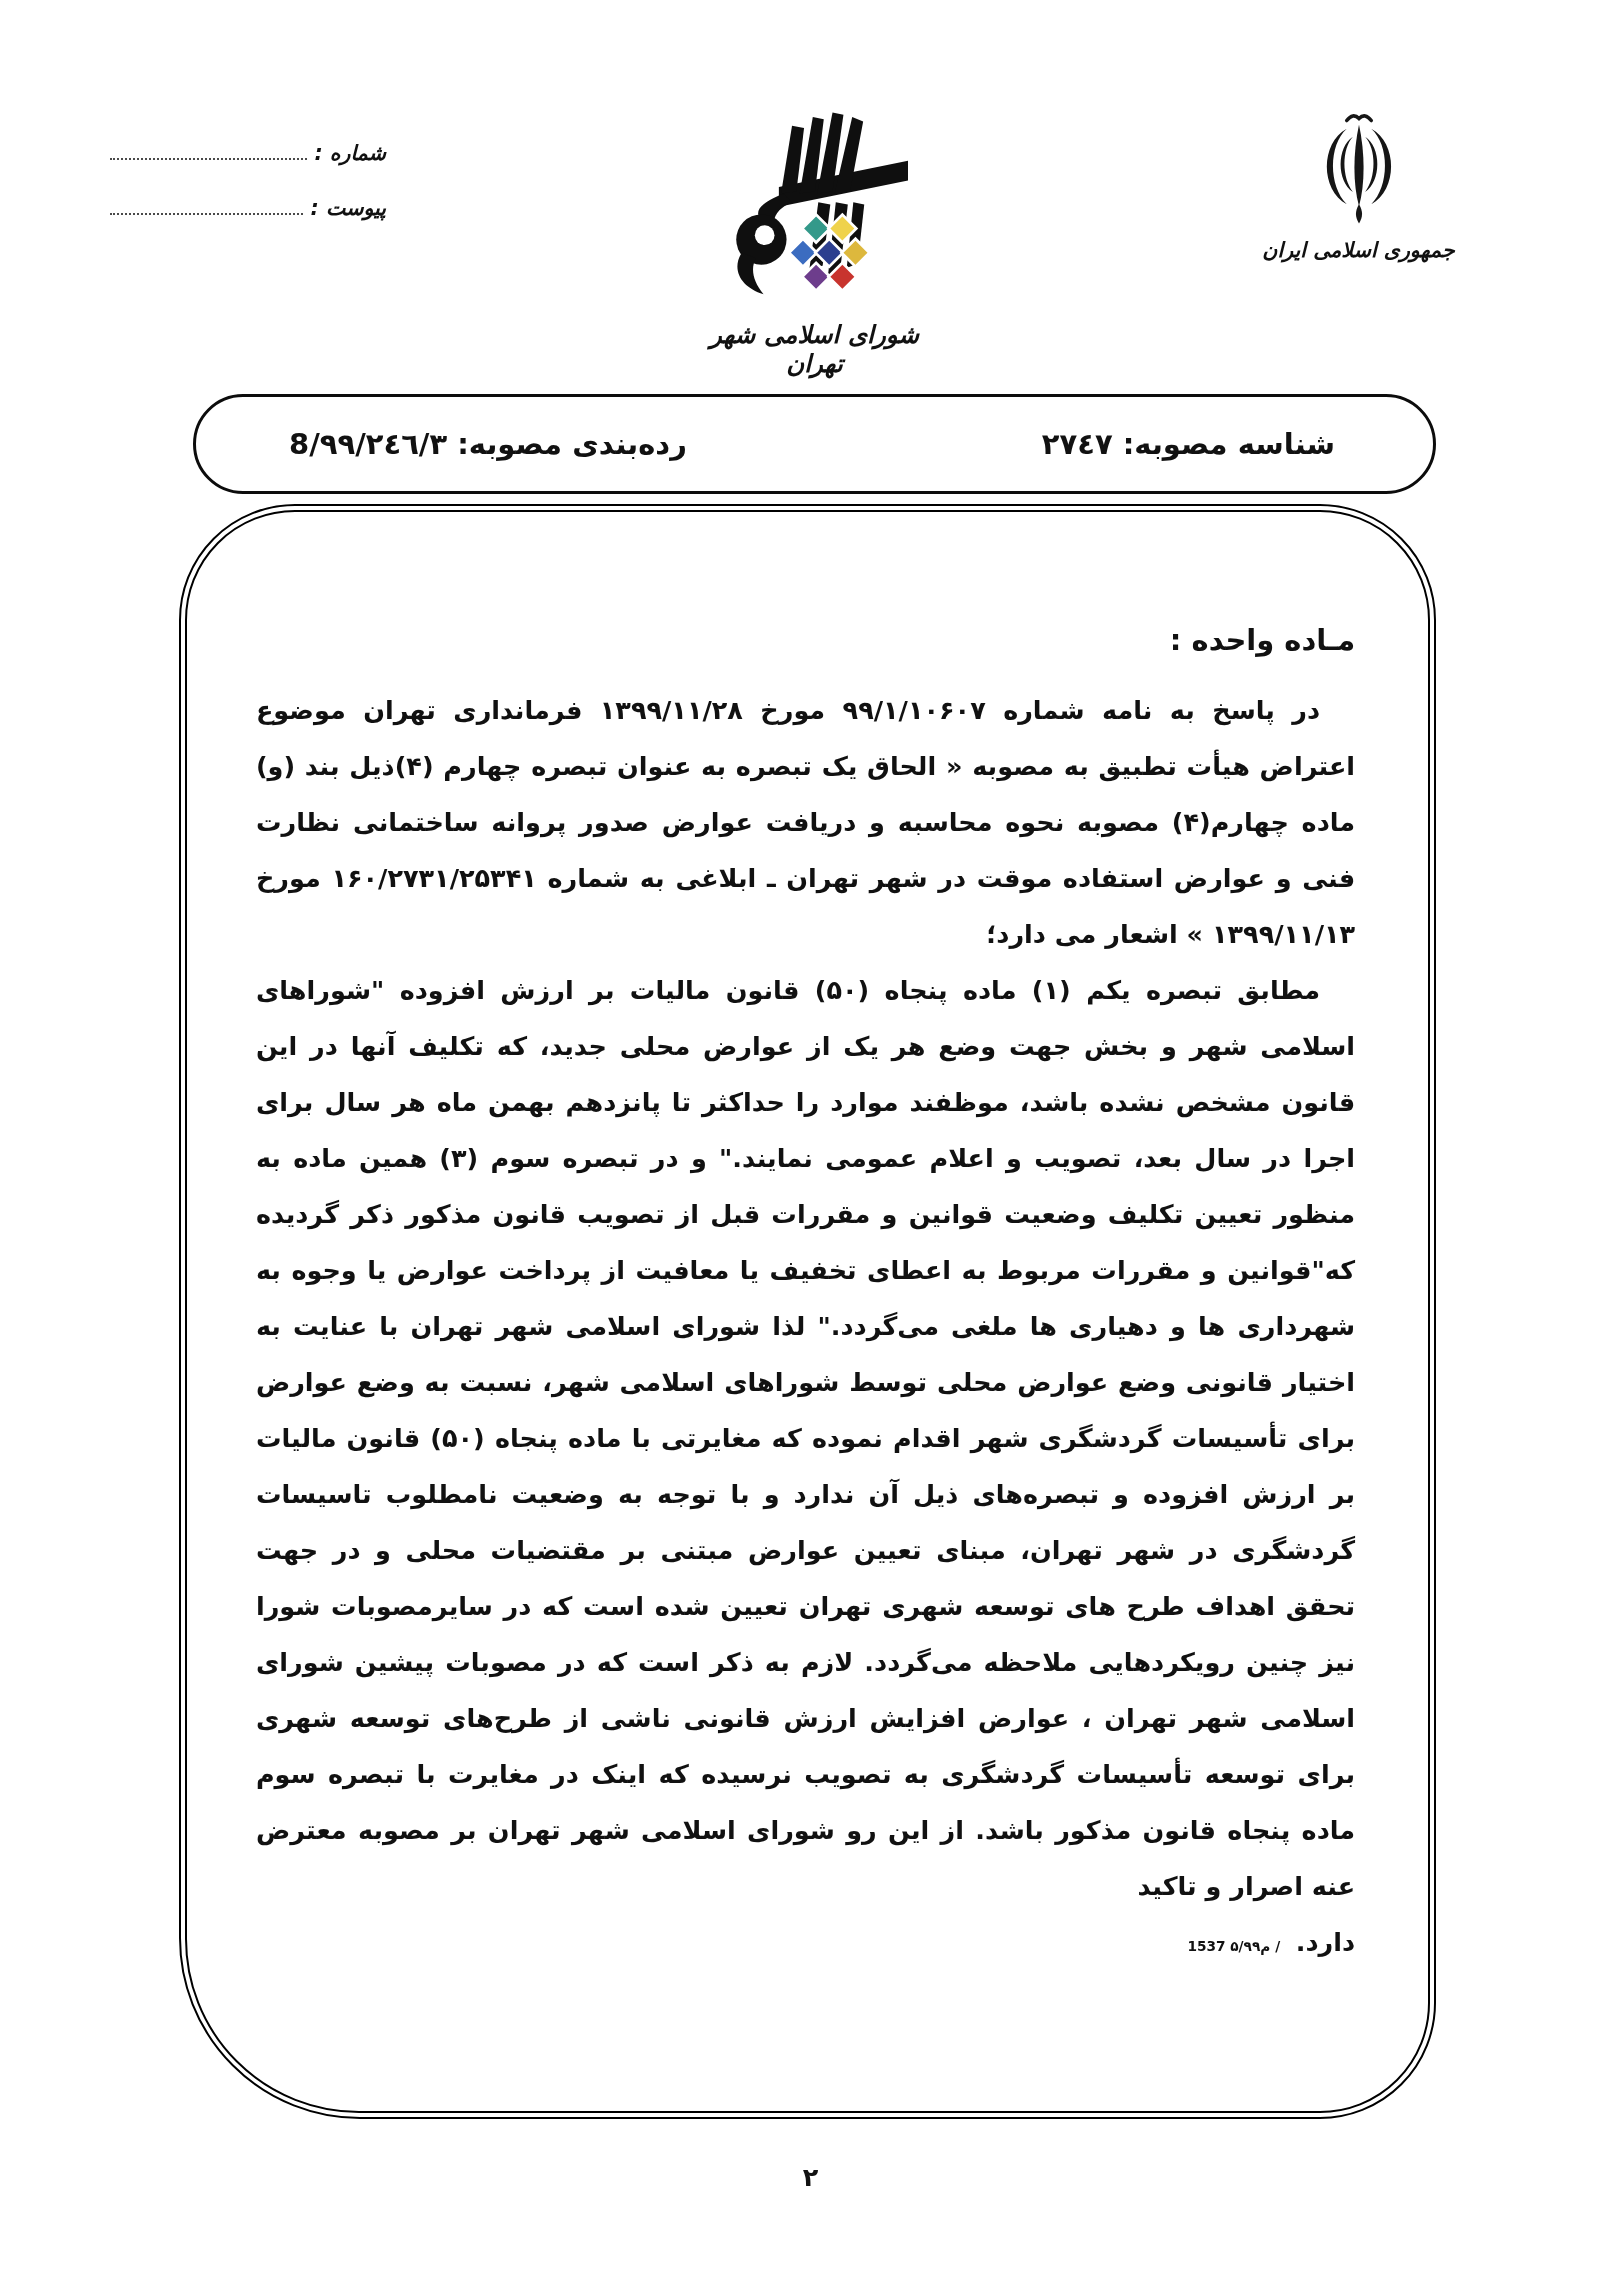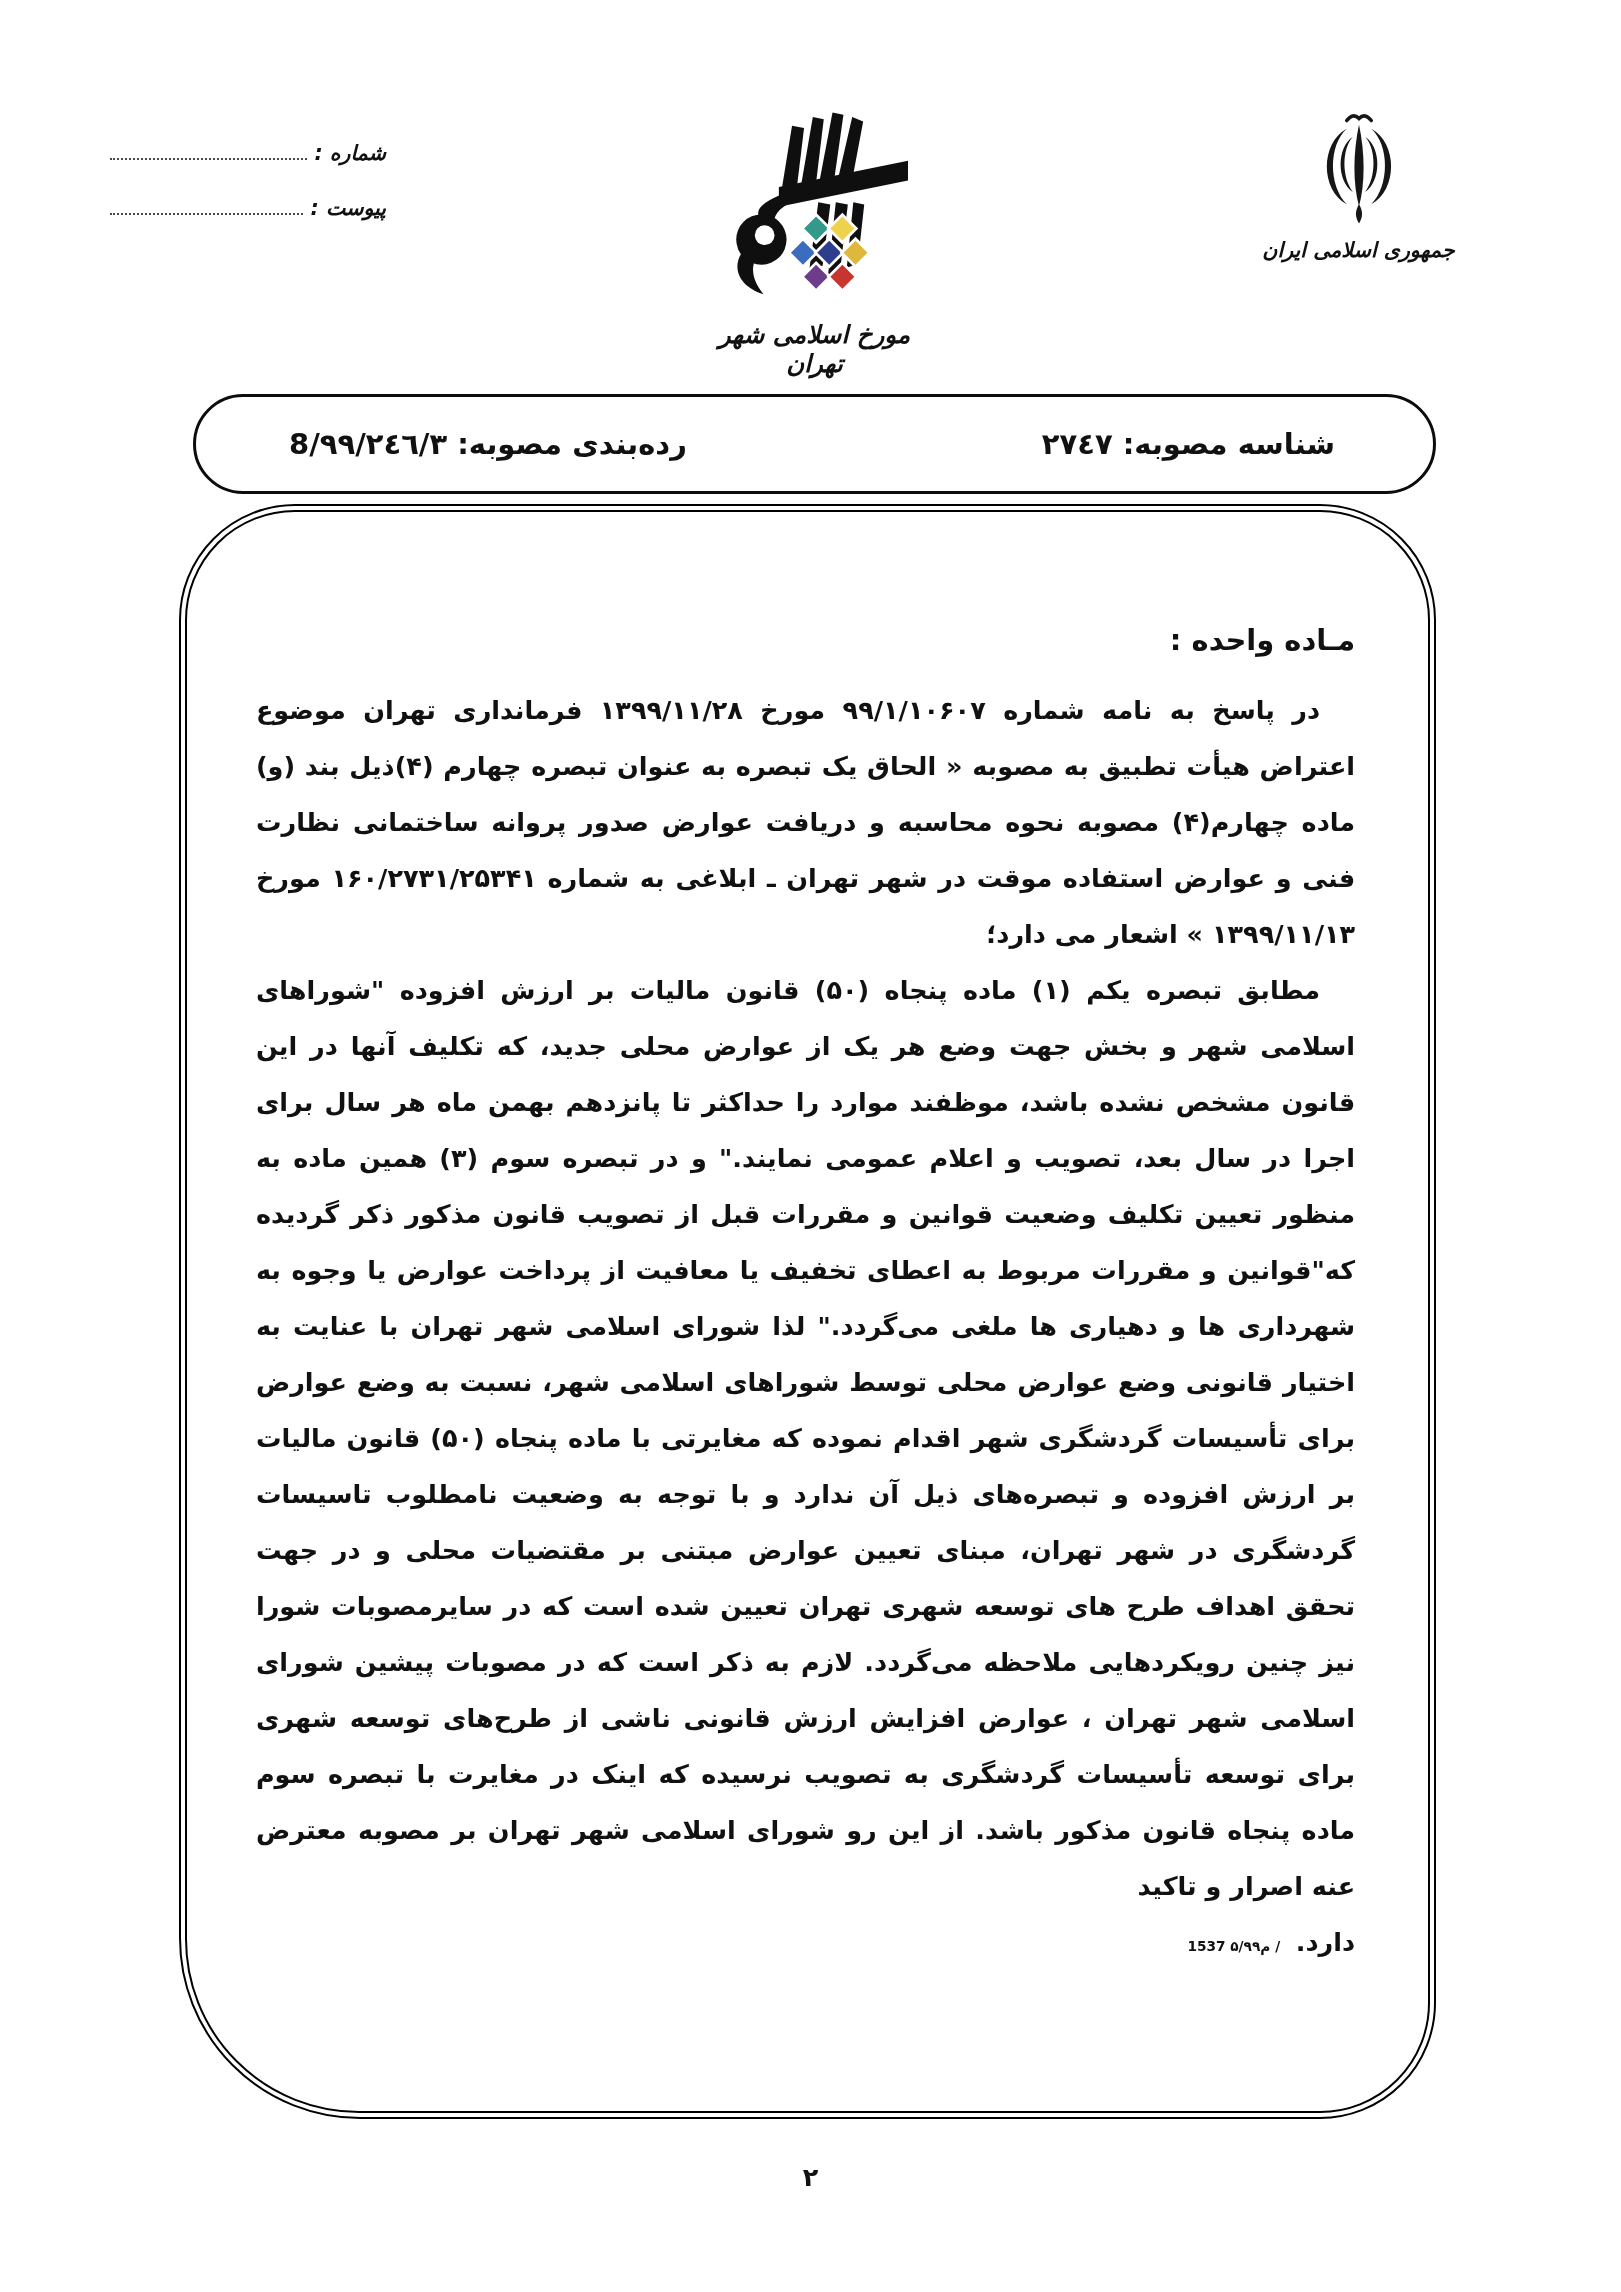--- a/index.html
+++ b/index.html
@@ -104,21 +104,21 @@
     <g stroke="#ffffff" stroke-width="2.5">
       <rect x="-9" y="-9" width="18" height="18" fill="#33998a" transform="translate(86,112) rotate(45)"></rect>
       <rect x="-9" y="-9" width="18" height="18" fill="#efd24b" transform="translate(110,112) rotate(45)"></rect>
       <rect x="-9" y="-9" width="18" height="18" fill="#3b6cc0" transform="translate(74,134) rotate(45)"></rect>
       <rect x="-9" y="-9" width="18" height="18" fill="#2c3f8f" transform="translate(98,134) rotate(45)"></rect>
       <rect x="-9" y="-9" width="18" height="18" fill="#ddb83d" transform="translate(122,134) rotate(45)"></rect>
       <rect x="-9" y="-9" width="18" height="18" fill="#6d3d8c" transform="translate(86,156) rotate(45)"></rect>
       <rect x="-9" y="-9" width="18" height="18" fill="#c8342e" transform="translate(110,156) rotate(45)"></rect>
     </g>
   </svg>
-  <div class="council-title">مورخ اسلامی شهر تهران</div>
+  <div class="council-title">شورای اسلامی شهر تهران</div>
 </div>
 
 <div class="state">
   <svg viewBox="0 0 100 115" width="102" height="118" xmlns="http://www.w3.org/2000/svg">
     <g fill="#161616">
       <path d="M50,14 C56,42 56,72 50,94 C44,72 44,42 50,14 Z"></path>
       <path d="M44,26 C33,38 33,66 44,80 C28,70 28,36 44,26 Z"></path>
       <path d="M56,26 C67,38 67,66 56,80 C72,70 72,36 56,26 Z"></path>
       <path d="M38,18 C20,34 20,74 38,92 C12,78 12,32 38,18 Z"></path>
       <path d="M62,18 C80,34 80,74 62,92 C88,78 88,32 62,18 Z"></path>

